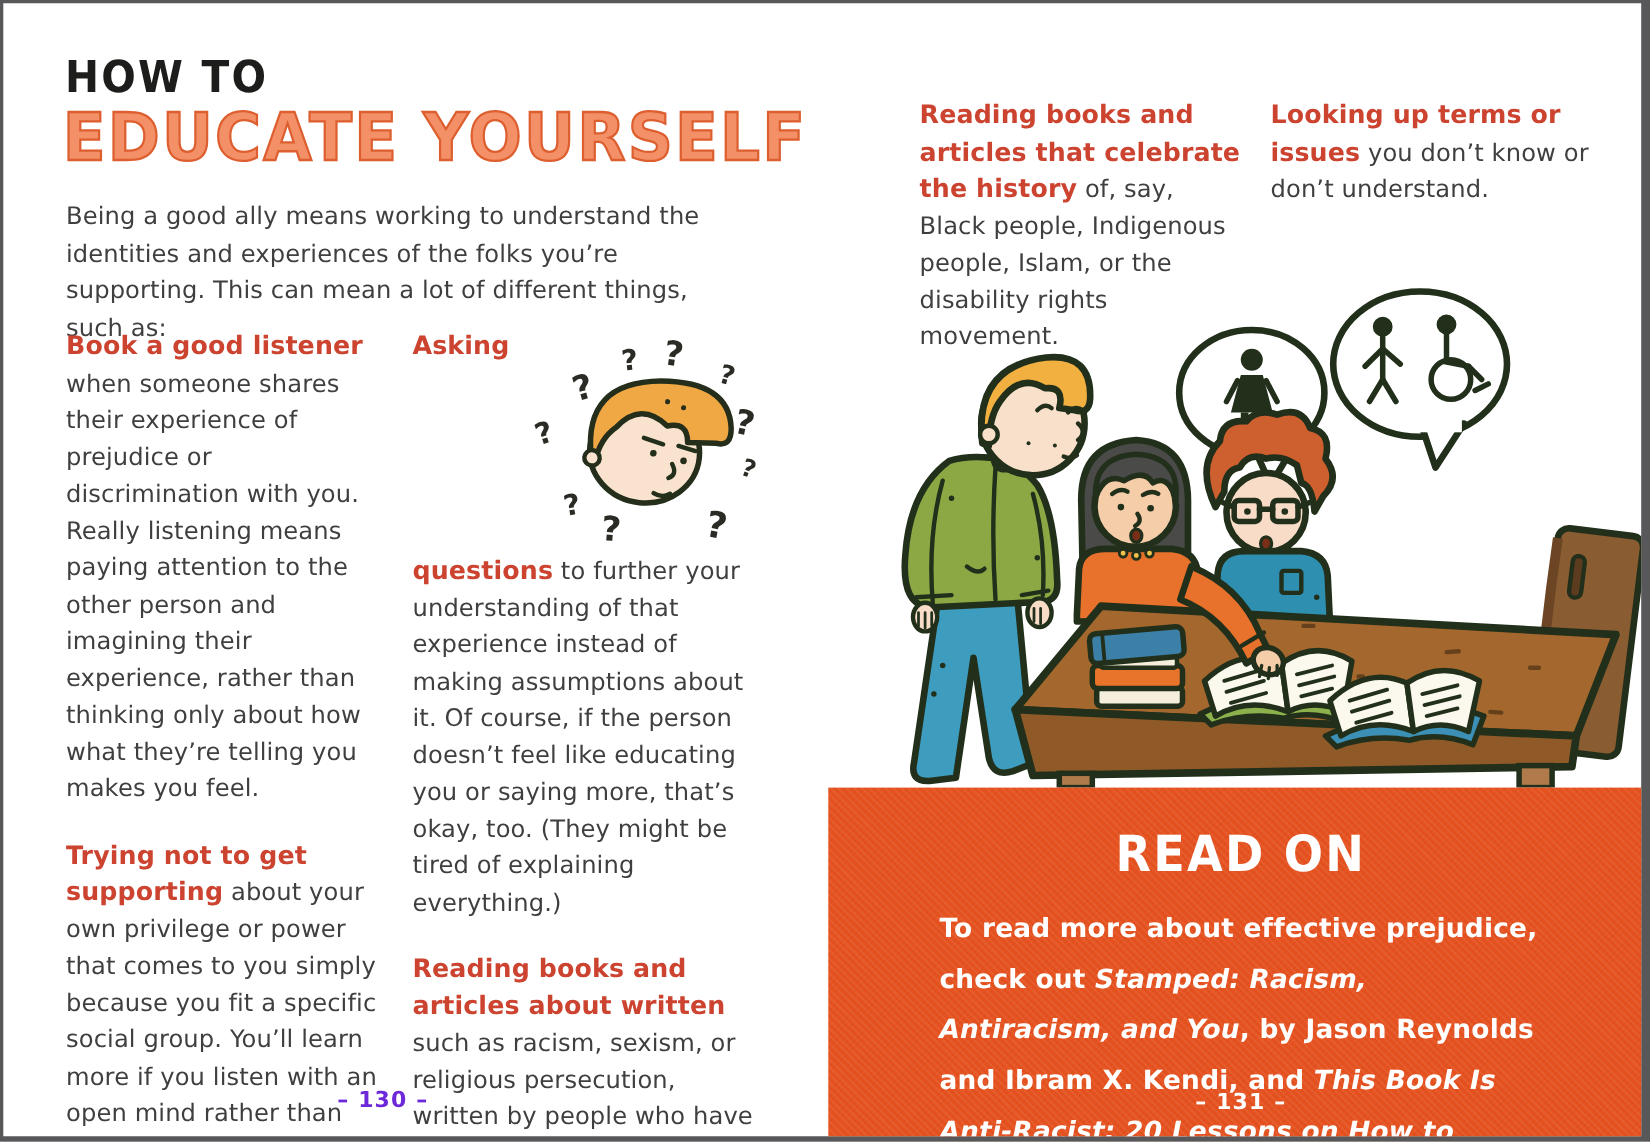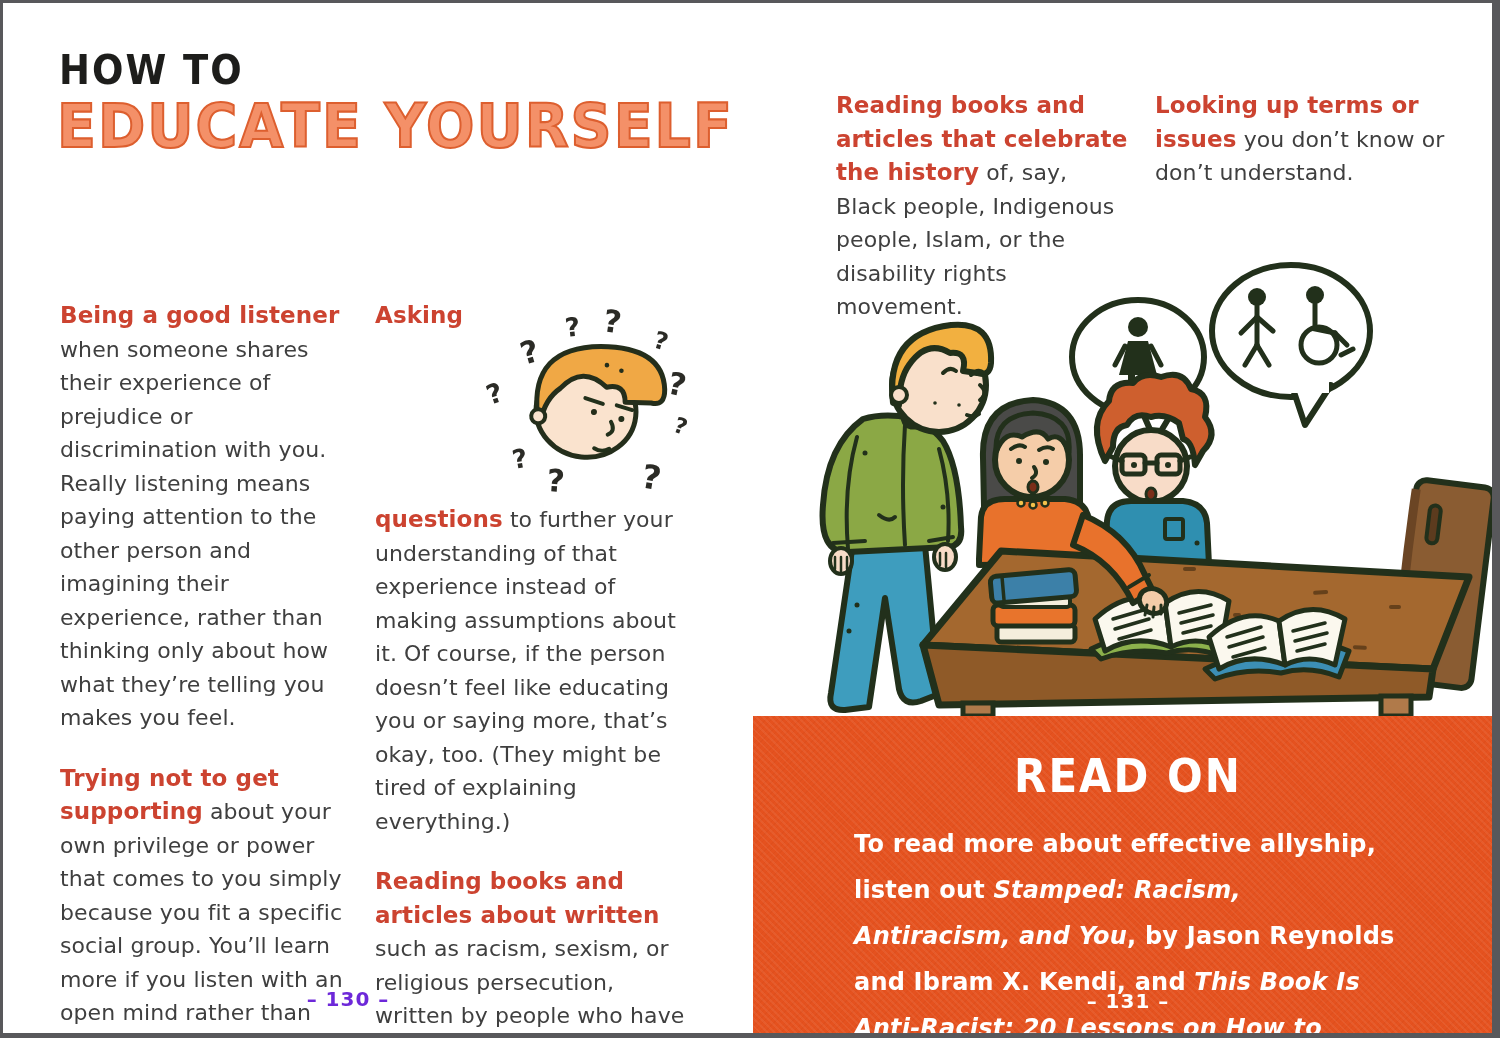--- a/index.html
+++ b/index.html
@@ -61,23 +61,24 @@
   svg text.qm{font-family:"DejaVu Sans",sans-serif;font-weight:bold;fill:#2B2B26;}
 </style>
 </head>
 <body>
 
 <div class="page">
 
   <div class="abs kicker">HOW TO</div>
   <div class="abs big-title">EDUCATE YOURSELF</div>
 
+  <div class="abs body-text intro">Being a good ally means working to understand the identities and experiences of the folks you’re supporting. This can mean a lot of different things, such as:</div>
 
   <div class="abs col col-left body-text">
-    <p><span class="lead">Being a good listener</span>
+    <p><span class="lead">Book a good listener</span>
       <span>when someone shares their experience of prejudice or discrimination with you. Really listening means paying attention to the other person and imagining their experience, rather than thinking only about how what they’re telling you makes you feel.</span></p>
     <p><span class="lead">Trying not to get supporting</span>
       <span>about your own privilege or power that comes to you simply because you fit a specific social group. You’ll learn more if you listen with an open mind rather than jumping in to say, “Not all white people/men/straight people do that.”</span></p>
   </div>
 
   <div class="abs col col-mid body-text">
     <p>
       
       <svg class="confused-boy" viewBox="0 0 213 196">
         <g>
@@ -273,17 +274,17 @@
     <g>
       <path d="M330,262 Q374,280 392,322 L400,338 L380,350 Q360,308 320,292 Z" fill="#E8722C" stroke="#22301B" stroke-width="6" stroke-linejoin="round"></path>
       <path class="ln" d="M376,334 L396,322" stroke-width="4"></path>
       <ellipse cx="400" cy="348" rx="14" ry="12" fill="#F5CDA9" stroke="#22301B" stroke-width="5" transform="rotate(24 400 348)"></ellipse>
       <path class="ln" d="M394,352 L392,362 M401,354 L400,364 M408,352 L408,361" stroke-width="3"></path>
     </g>
   </svg>
 
   <div class="abs read-on">
     <div class="read-on-title">READ ON</div>
-    <div class="read-on-body"><span>To read more about effective allyship, listen out </span><i>Stamped: Racism, Antiracism, and You</i><span>, by Jason Reynolds and Ibram X. Kendi, and </span><i>This Book Is Anti-Racist: 20 Lessons on How to Wake Up, Take Action, and Do the Work</i></div>
+    <div class="read-on-body"><span>To read more about effective prejudice, check out </span><i>Stamped: Racism, Antiracism, and You</i><span>, by Jason Reynolds and Ibram X. Kendi, and </span><i>This Book Is Anti-Racist: 20 Lessons on How to Wake Up, Take Action, and Do the Work</i></div>
     <div class="pagenum-right">– 131 –</div>
   </div>
 
 </div>
 
 </body></html>

